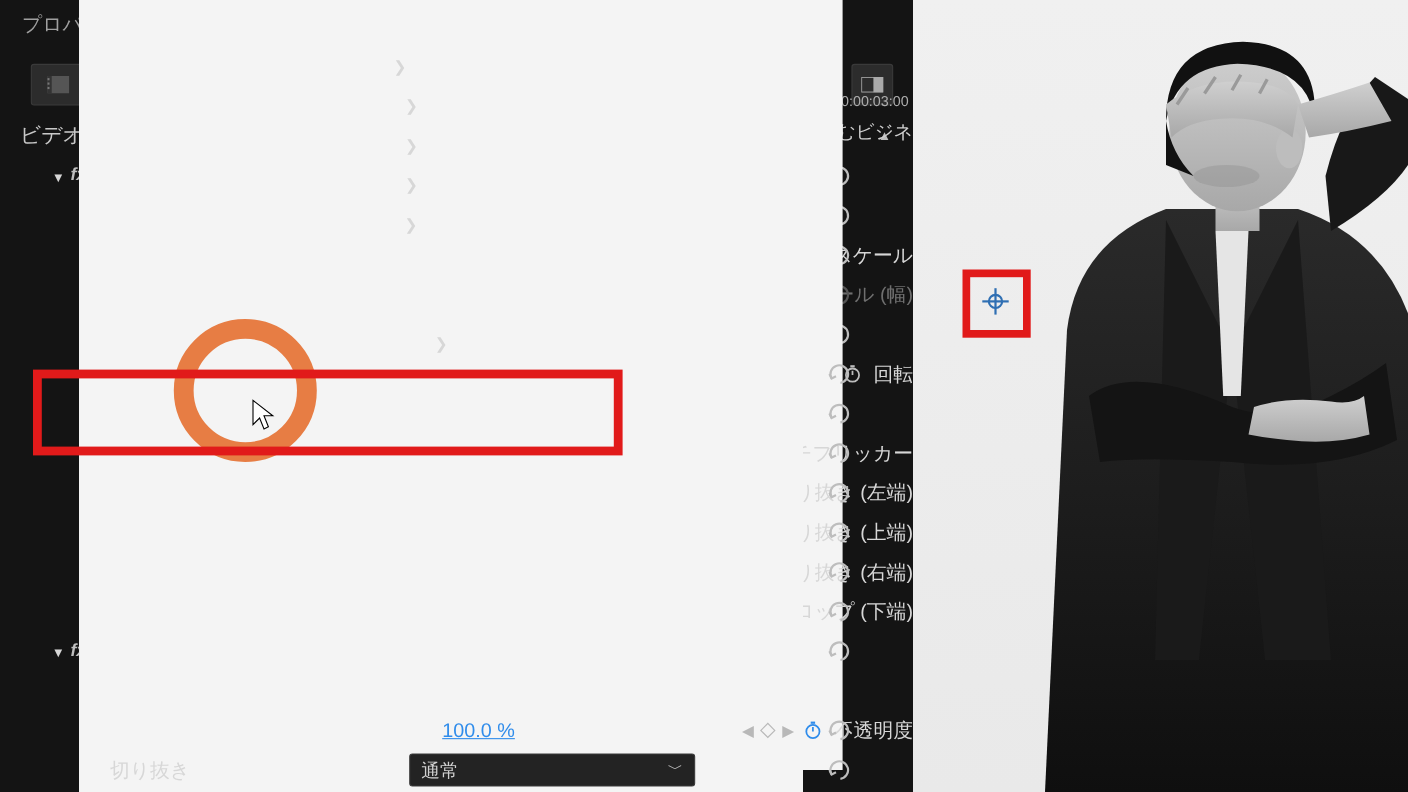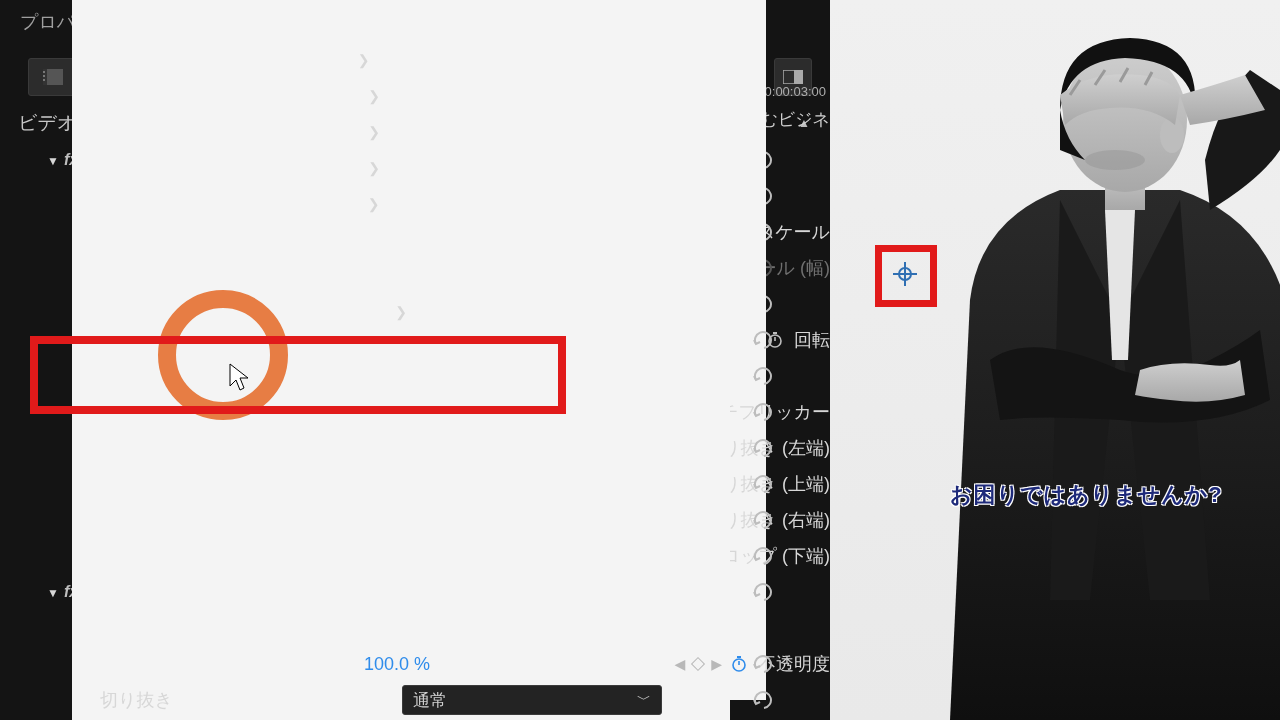--- a/index.html
+++ b/index.html
@@ -30,30 +30,30 @@
   .row .twisty.right::before { content: "\276F"; font-size: 14px; }
   .row .twisty.none::before { content:""; }
   .row .indent1 { width: 42px; }
   .row .indent2 { width: 72px; }
   .row .indent3 { width: 100px; }
   .fx { font-style: italic; font-weight:bold; color:#bfbfbf; margin-right:6px; font-size: 16px; }
   .stopwatch { width:18px; height:18px; margin-right:10px; display:inline-block; }
   .stopwatch svg { display:block; }
   .label { color:#d7d7d7; }
   .label.dim { color:#6f6f6f; }
-  .vals { position:absolute; left: 364px; display:flex; gap: 36px; color:#2f8ceb; }
+  .vals { position:absolute; left: 402px; display:flex; gap: 36px; color:#2f8ceb;text-decoration:underline; }
   .vals .v.dim { color:#6f6f6f; }
   .reset { position:absolute; right: 52px; color:#b8b8b8; }
   .reset svg { display:block; }
   .kf { position:absolute; right: 108px; display:flex; align-items:center; gap:8px; color:#b8b8b8; }
   .kf .dia { width:10px; height:10px; transform: rotate(45deg); border:1px solid #b8b8b8; }
   .kf .arrow { font-size:14px; color:#b8b8b8; }
   .checkbox { width:18px; height:18px; border:1px solid #8a8a8a; display:inline-flex; align-items:center; justify-content:center; margin-right:10px; }
   .checkbox::after { content:"\2713"; color:#d7d7d7; font-size:14px; }
-  .dropdown { position:absolute; left:402px; width: 260px; height:30px; background:#232323; border:1px solid #3b3b3b; border-radius:3px; display:flex; align-items:center; padding:0 10px; justify-content:space-between; color:#d0d0d0; font-size:17px; }
+  .dropdown { position:absolute; left:372px; width: 260px; height:30px; background:#232323; border:1px solid #3b3b3b; border-radius:3px; display:flex; align-items:center; padding:0 10px; justify-content:space-between; color:#d0d0d0; font-size:17px; }
   .dropdown .chev { font-size:14px; color:#bcbcbc; }
   .maskrow { display:flex; align-items:center; gap:14px; padding-left: 100px; height:36px; }
   .maskicon { color:#d7d7d7; }
   
   .ring { position:absolute; left:158px; top:290px; width:130px; height:130px; border-radius:50%; border: 18px solid rgba(228,103,36,0.85); pointer-events:none; }
   .redbox-panel { position:absolute; left:30px; top:336px; width:536px; height:78px; border:8px solid #e11a1a; pointer-events:none; }
   .cursor { position:absolute; left:228px; top:362px; pointer-events:none; }
   
   .preview-bg { position:absolute; inset:0; background: linear-gradient(180deg,#f0f0f0,#e9e9e9); }
   .man { position:absolute; left:80px; top:0px; width:420px; height:720px; }
@@ -480,14 +480,13 @@
     <path d="M160 95 L170 80 M185 85 L195 70 M210 82 L218 68 M235 85 L242 72" stroke="#9a9a9a" stroke-width="3" fill="none"></path>
 
     <path d="M270 95 Q305 85 335 75 L355 110 Q315 120 280 125 Z" fill="url(#skin)"></path>
 
     <ellipse cx="205" cy="160" rx="30" ry="10" fill="#8f8f8f" opacity="0.4"></ellipse>
   </svg>
   <div class="redbox-anchor"></div>
   <div class="anchor-plus">
       <span class="c"></span>
     </div>
-  <div class="caption">お困りではありませんか?</div>
 </div>
 
 </body></html>

